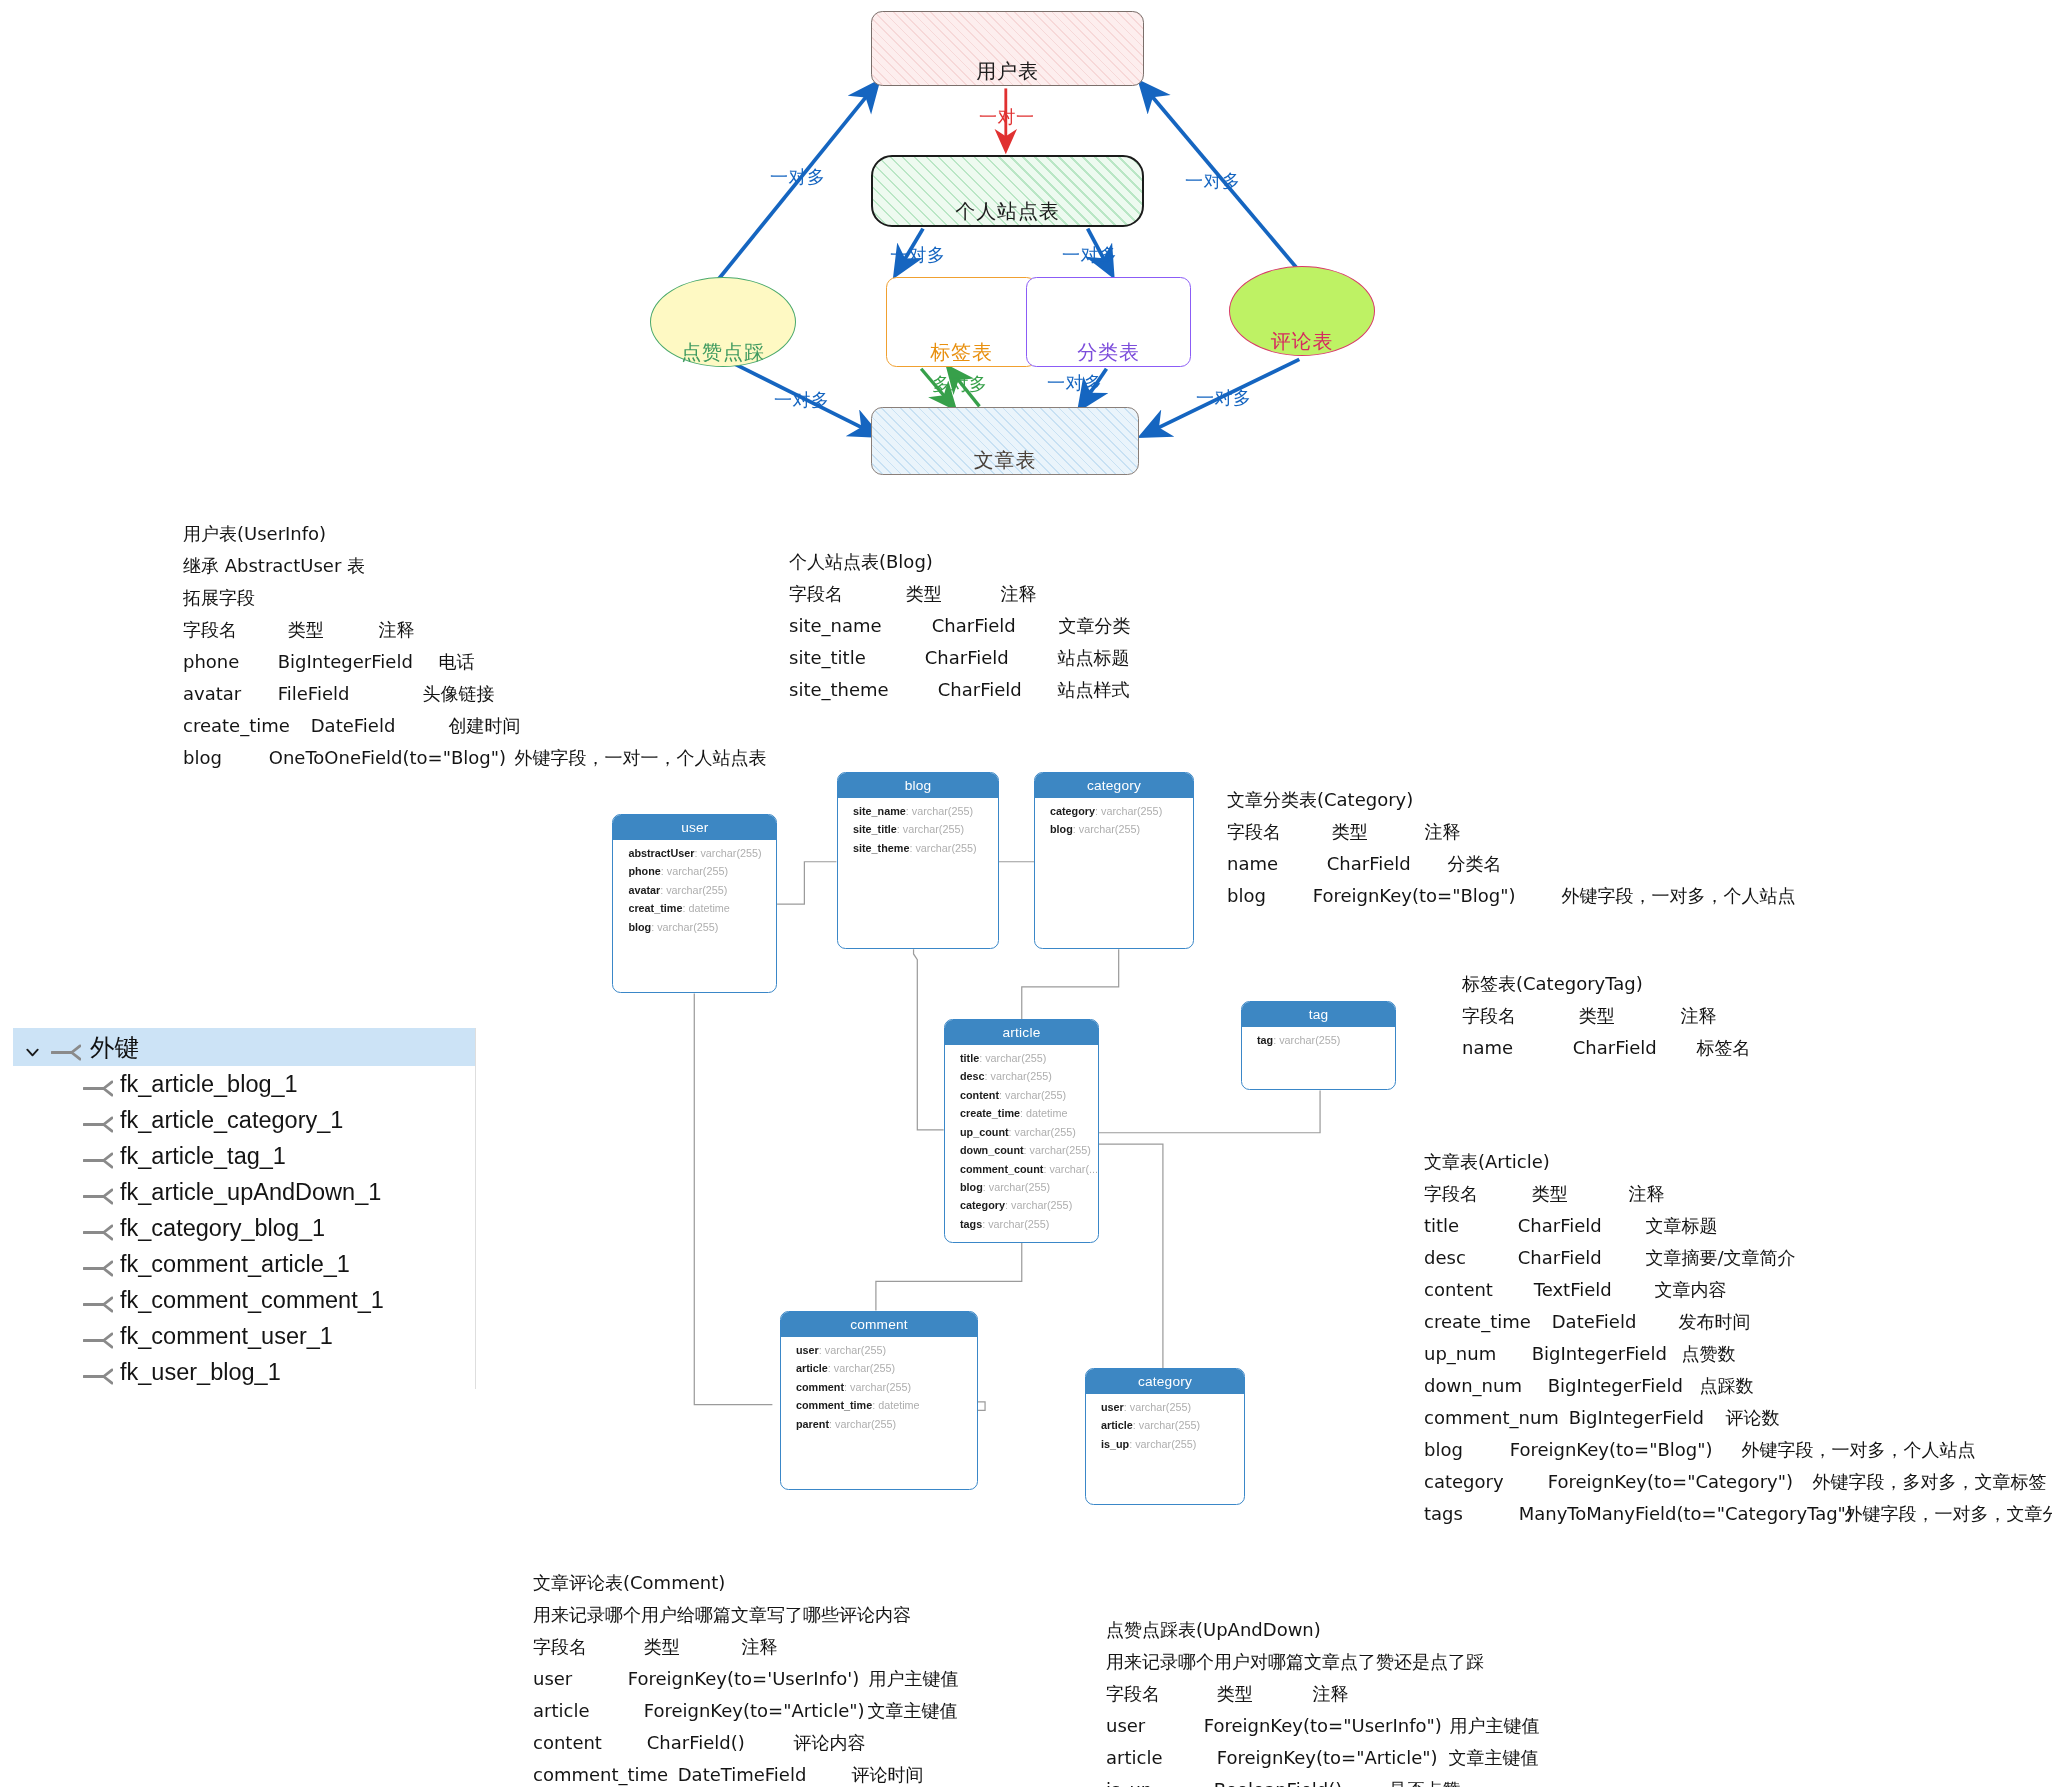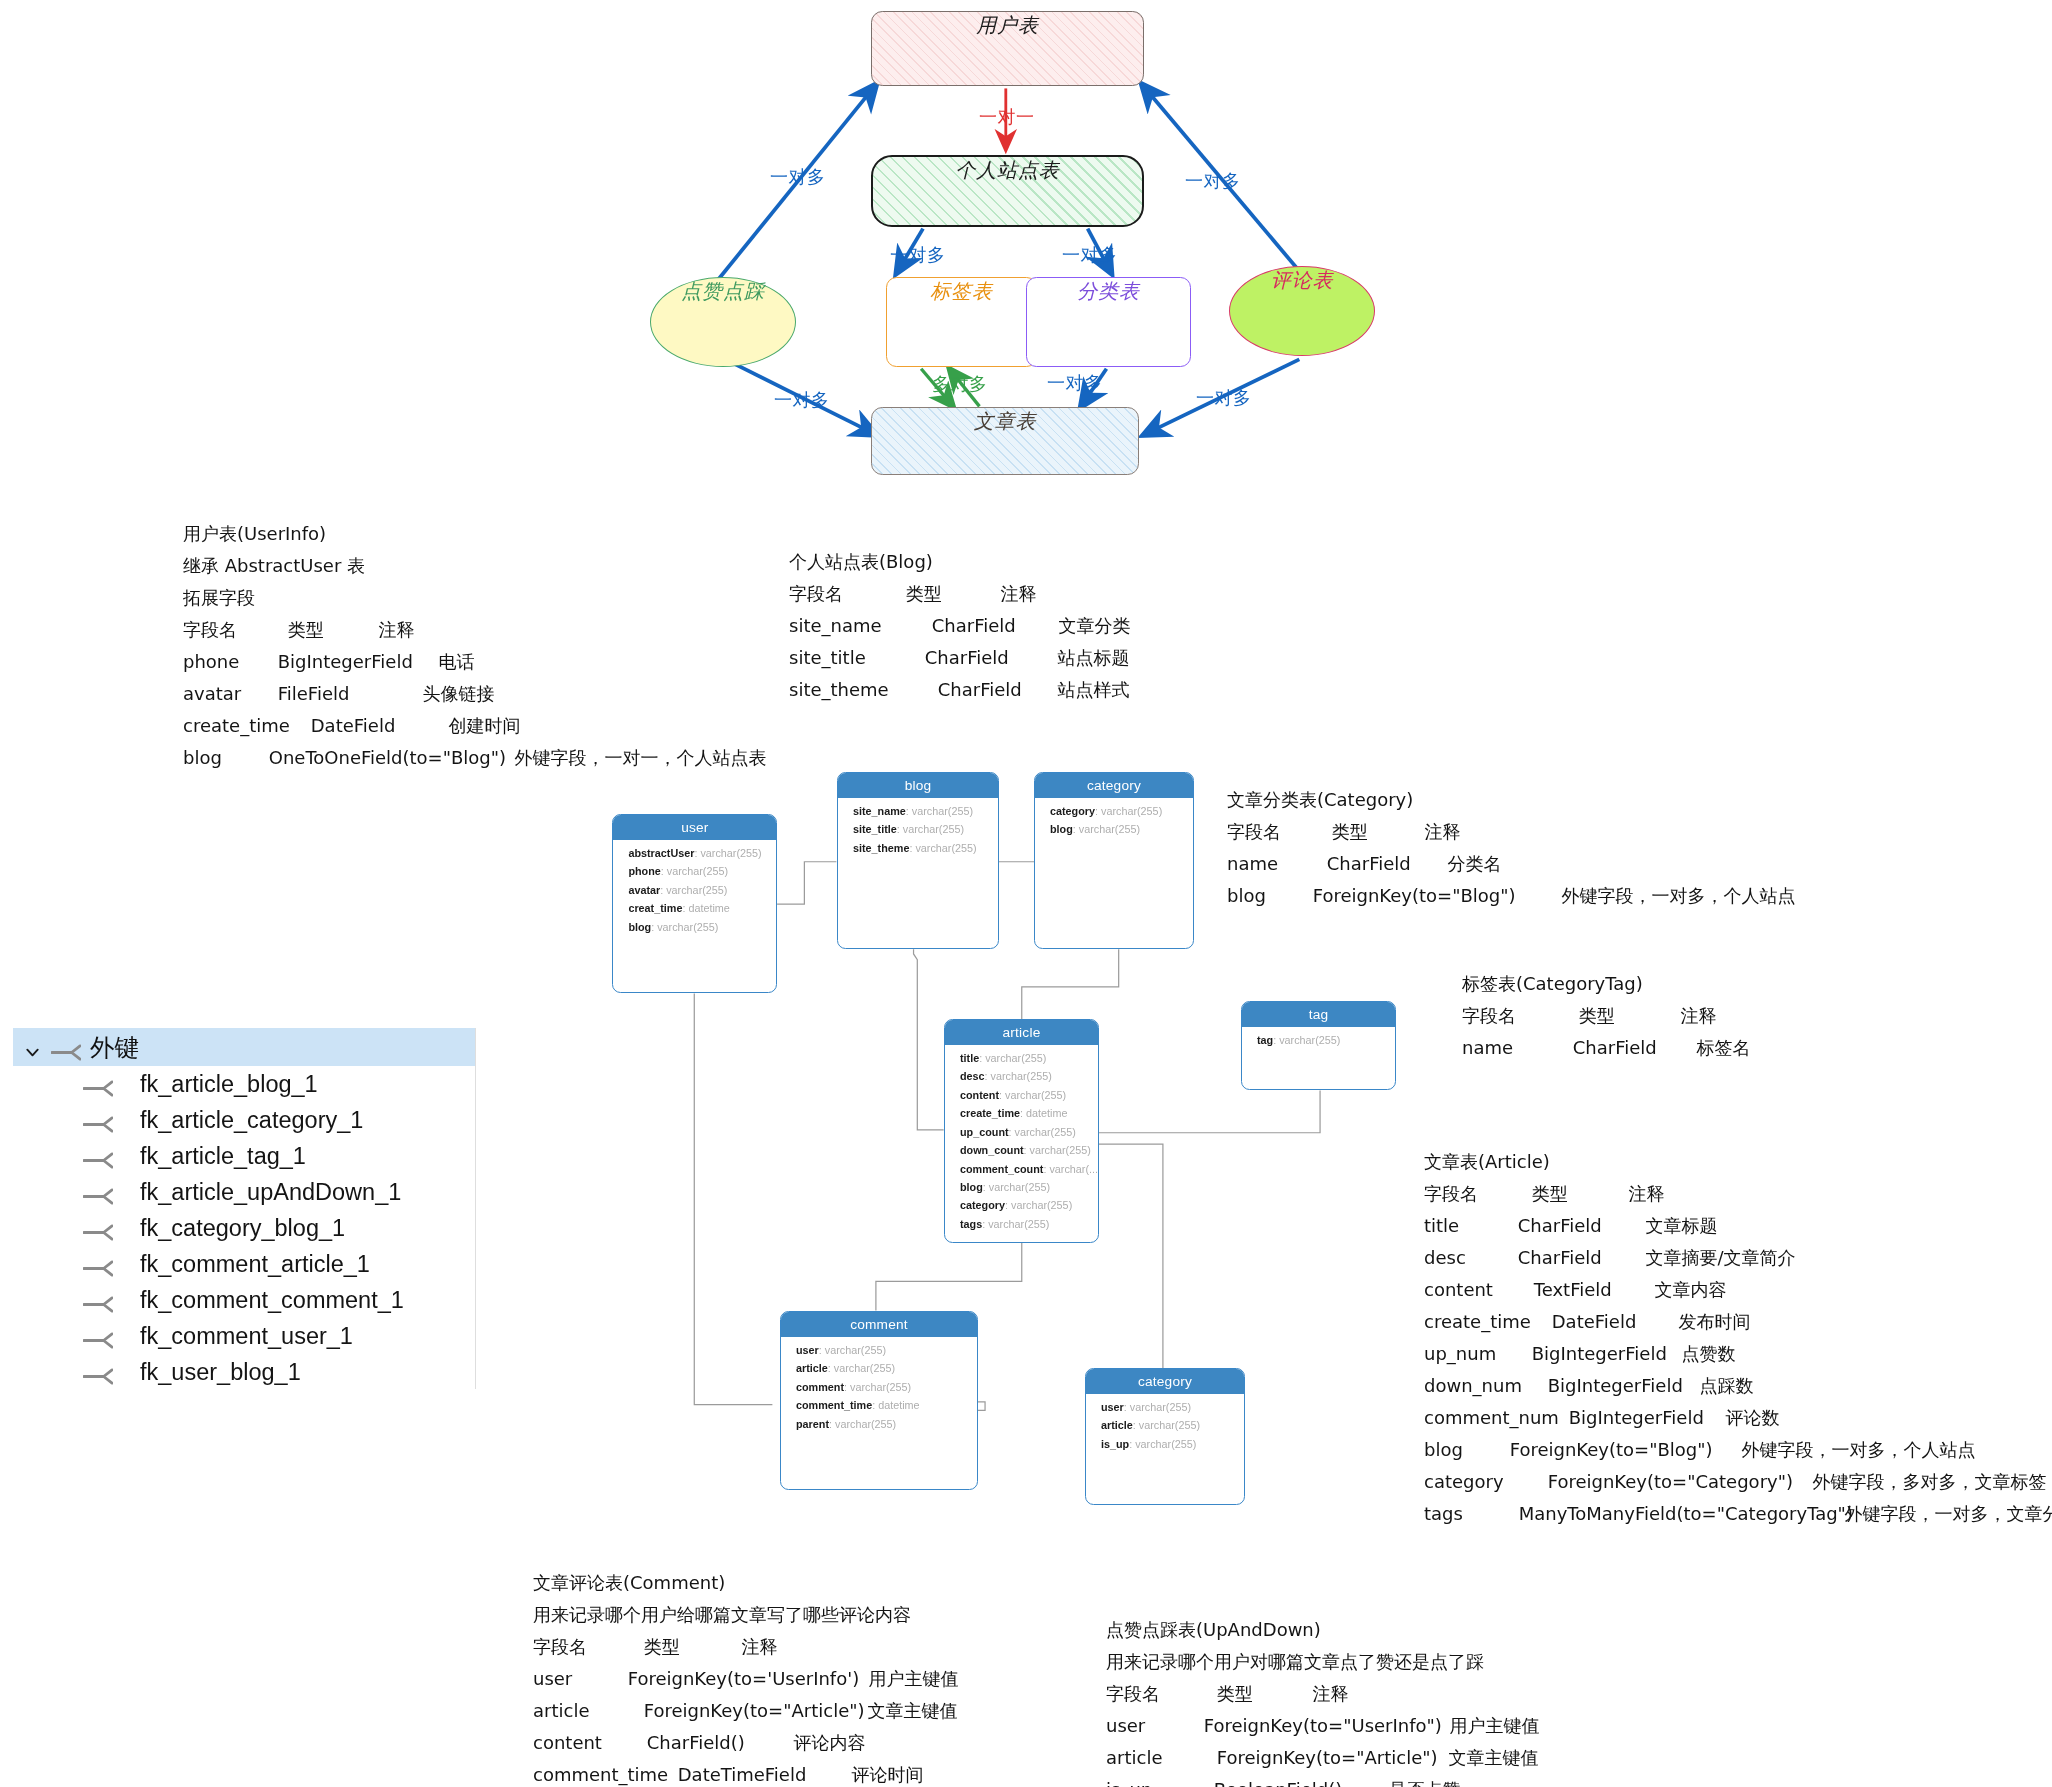--- a/index.html
+++ b/index.html
@@ -12,25 +12,24 @@
     font-family: "DejaVu Sans", sans-serif;
     overflow: hidden;
   }
 
   
   #concept-diagram { position:absolute; left:0; top:0; width:2053px; height:508px; }
   #concept-svg { position:absolute; left:0; top:0; width:2053px; height:508px; }
 
   .cnode {
     position: absolute;
-    display: flex; align-items: flex-start; justify-content: center;
+    display: flex; align-items: flex-end; justify-content: center;
     font-size: 20px;
     letter-spacing: 0.9px;
     z-index: 3;
-    font-style: italic;
   }
   .cnode span { pointer-events:none; }
 
   .node-user {
     left: 871px; top: 11.3px; width: 273px; height: 75px;
     border: 1.5px solid #7a6f6b; border-radius: 11.3px;
     background: #fdeeee;
     background-image: repeating-linear-gradient(45deg, rgba(230,160,160,.28) 0 1.4px, rgba(0,0,0,0) 1.4px 6.6px);
     color: #1c1c1c;
   }
@@ -100,21 +99,21 @@
     overflow: hidden;
     font-family: "Liberation Sans", sans-serif;
   }
   #fk-panel .fk-head {
     display: flex; align-items: center; gap: 9.4px;
     height: 38px; padding-left: 11.3px;
     background: #cce3f6; color: #111;
     font-size: 24.5px;
   }
   #fk-panel .fk-item {
-    display: flex; align-items: center; gap: 27px;
+    display: flex; align-items: center; gap: 7px;
     height: 36px; padding-left: 70px;
     font-size: 23.5px; color: #141414;
   }
   .chev { width: 17px; height:17px; flex: 0 0 17px; }
   .fkglyph { width: 30px; height: 17px; flex: 0 0 30px; }
   .fk-trailer { padding-left: 58px; }
   .fk-trailer svg { display:block; }
 
   
   #er-diagram { position: absolute; left: 603px; top: 772px; width: 734px; height: 650px; }

